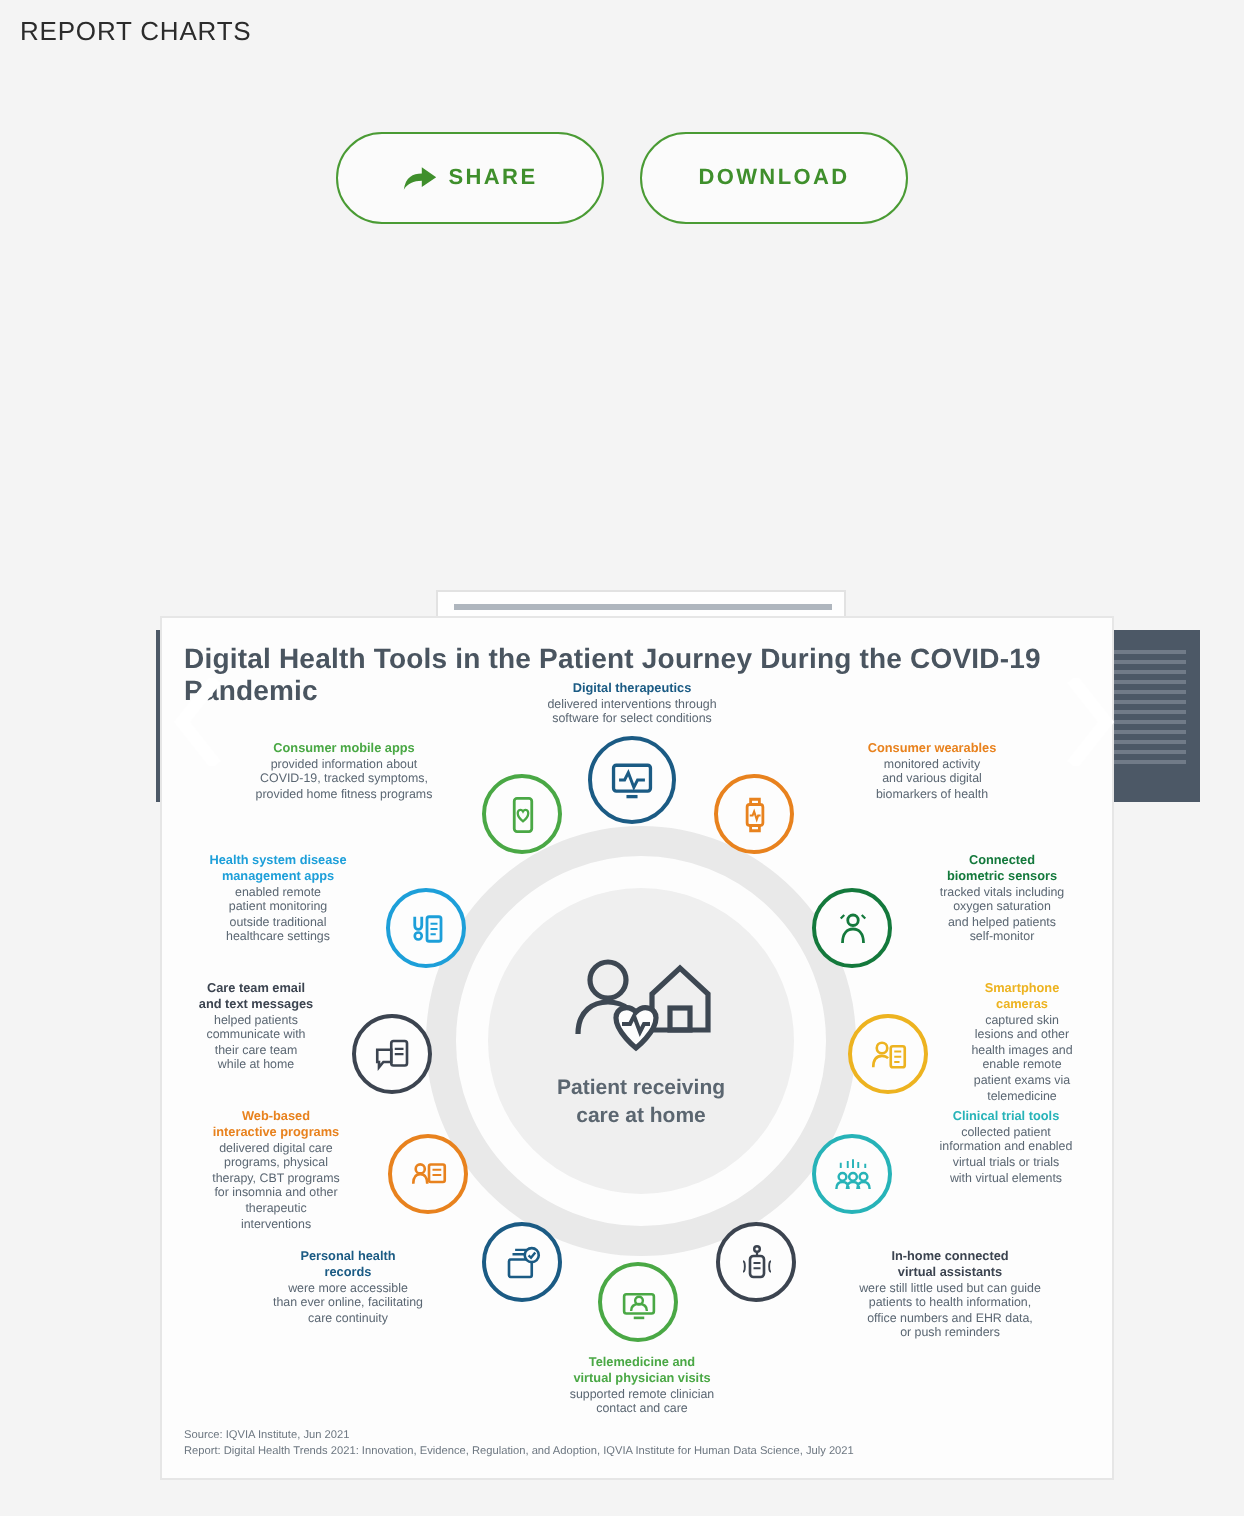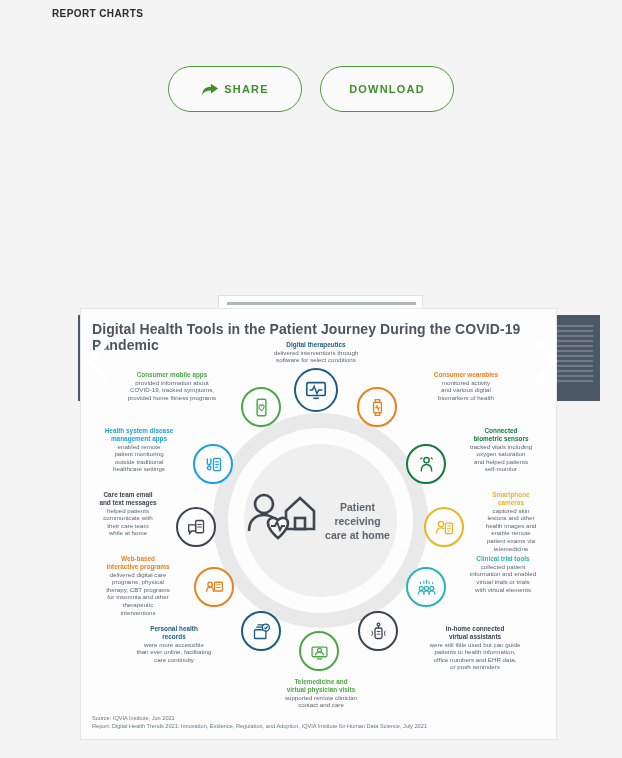--- a/index.html
+++ b/index.html
@@ -7,23 +7,22 @@
     width: 622px; height: 758px;
     background: #f4f4f4;
     font-family: "Liberation Sans", sans-serif;
     overflow: hidden;
   }
   #page { position: relative; width: 622px; height: 758px; }
 
   
   .page-title {
     position: absolute; left: 10px; top: 8px;
-    font-size: 10px; font-weight: bold; letter-spacing: .4px;
+    font-size: 13px; font-weight: normal; letter-spacing: .4px;
     color: #2b2b2b;
-    margin-left: 42px;
   }
 
   
   .btn-row {
     position: absolute; left: 0; top: 66px; width: 622px;
     display: flex; justify-content: center; gap: 18px;
   }
   .btn {
     height: 46px; min-width: 134px; padding: 0 20px;
     border: 1.6px solid #4a9b34; border-radius: 23px;
@@ -85,21 +84,21 @@
     position: absolute; left: 11px; top: 12px;
     font-size: 14px; font-weight: bold; color: #4a5560; letter-spacing: .1px;
   }
   .ring {
     position: absolute; left: 132px; top: 104px; width: 215px; height: 215px;
     border-radius: 50%; border: 15px solid #e9e9e9;
   }
   .hub {
     position: absolute; left: 163px; top: 135px; width: 153px; height: 153px;
     border-radius: 50%; background: #efefef;
-    display: flex; align-items: center; justify-content: center;
+    display: flex; flex-direction: column; align-items: center; justify-content: center;
   }
   .hub-icon { width: 74px; height: 56px; display:block; margin-bottom: 4px; }
   .hub-label { font-size: 10.5px; font-weight: bold; color: #5b6670; text-align:center; line-height: 14px; }
 
   
   .node { position: absolute; border-radius: 50%; background: #fdfdfd;
     display:flex; align-items:center; justify-content:center; }
   .node svg { display:block; }
 
   .lbl { position: absolute; font-size: 6.2px; line-height: 7.6px; color: #5a6672; }

